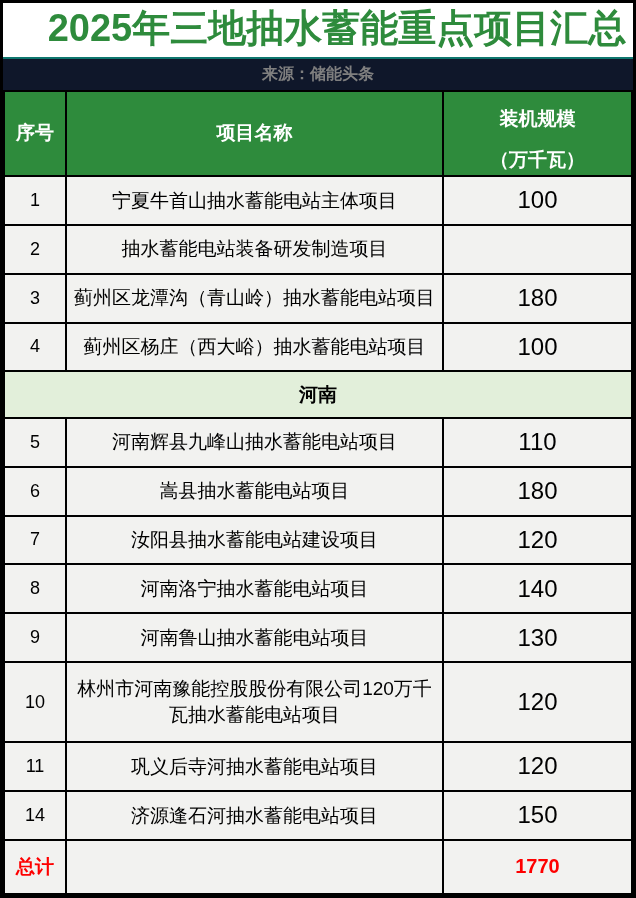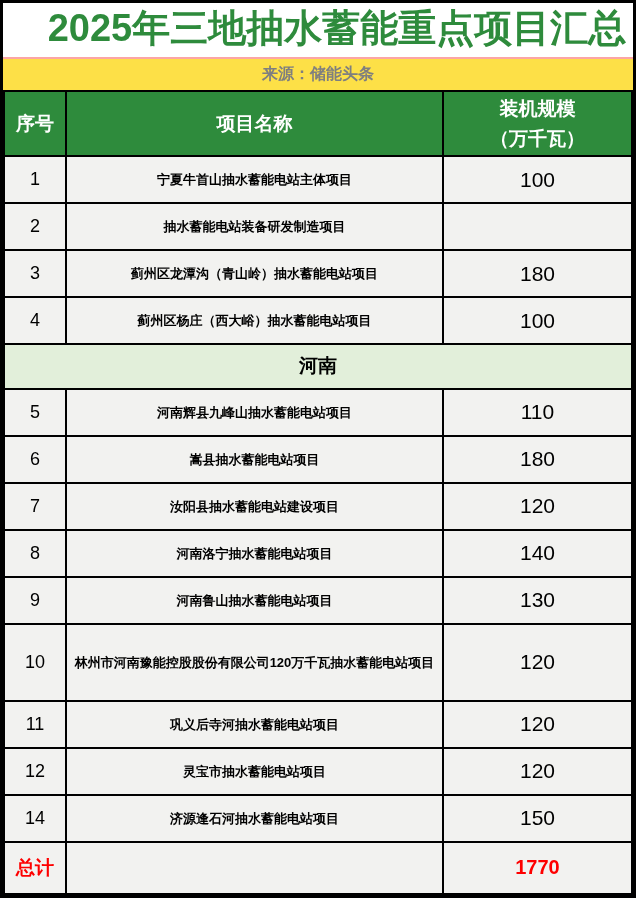--- a/index.html
+++ b/index.html
@@ -27,25 +27,25 @@
   .title-text {
     color: var(--green-dark, #2e8b3c);
     font-size: 38px;
     font-weight: bold;
     white-space: nowrap;
     letter-spacing: 0px;
   }
 
   .source-row {
     flex: 0 0 33px;
-    border-top: 2px solid #fca5a5;
+    border-top: 2px solid #0f766e;
     display: flex;
     align-items: center;
     justify-content: center;
-    background: #fde047;
+    background: #0f172a;
   }
   .source-text {
     color: var(--gray-text, #7f7f7f);
     font-size: 16px;
     font-weight: bold;
   }
 
   table.main {
     width: 100%;
     border-collapse: collapse;
@@ -63,39 +63,39 @@
     padding: 0 2px;
   }
 
   thead th {
     background: var(--green-dark, #2e8b3c);
     color: #fff;
     font-size: 19px;
     font-weight: bold;
     height: 65px;
   }
-  thead th .two-line { display: block; line-height: 1.55; }
+  thead th .two-line { display: block; line-height: 1.55; margin-top: 12px; }
 
   tr.section td {
     background: var(--green-light, #e2efda);
     font-weight: bold;
     font-size: 19px;
     color: #000;
     height: 36px;
   }
 
   tr.data td {
     background: var(--row-bg, #f2f2f0);
     color: #000;
     height: 38px;
   }
   tr.data.tall td { height: 62px; }
   td.idx  { font-size: 18px; font-weight: normal; }
-  td.name { font-size: 13px; font-weight: bold; line-height: 1.35; margin-left: 28px; }
-  td.cap  { font-size: 21px; font-weight: normal; }
+  td.name { font-size: 19px; font-weight: normal; line-height: 1.35; margin-left: 28px; }
+  td.cap  { font-size: 24px; font-weight: normal; }
 
   tr.total td {
     background: var(--row-bg, #f2f2f0);
     color: var(--red, #fe0000);
     font-weight: bold;
     height: 42px;
   }
   tr.total td.total-label { font-size: 19px; }
   tr.total td.total-value { font-size: 20px; }
 </style>
@@ -181,25 +181,20 @@
           <td class="idx">10</td>
           <td class="name">林州市河南豫能控股股份有限公司120万千瓦抽水蓄能电站项目</td>
           <td class="cap">120</td>
         </tr>
         <tr class="data">
           <td class="idx">11</td>
           <td class="name">巩义后寺河抽水蓄能电站项目</td>
           <td class="cap">120</td>
         </tr>
         <tr class="data">
-          <td class="idx">12</td>
-          <td class="name">灵宝市抽水蓄能电站项目</td>
-          <td class="cap">120</td>
-        </tr>
-        <tr class="data">
           <td class="idx">14</td>
           <td class="name">济源逢石河抽水蓄能电站项目</td>
           <td class="cap">150</td>
         </tr>
       </tbody>
     <tbody>
       <tr class="total">
         <td class="total-label">总计</td>
         <td class="total-empty"></td>
         <td class="total-value">1770</td>

